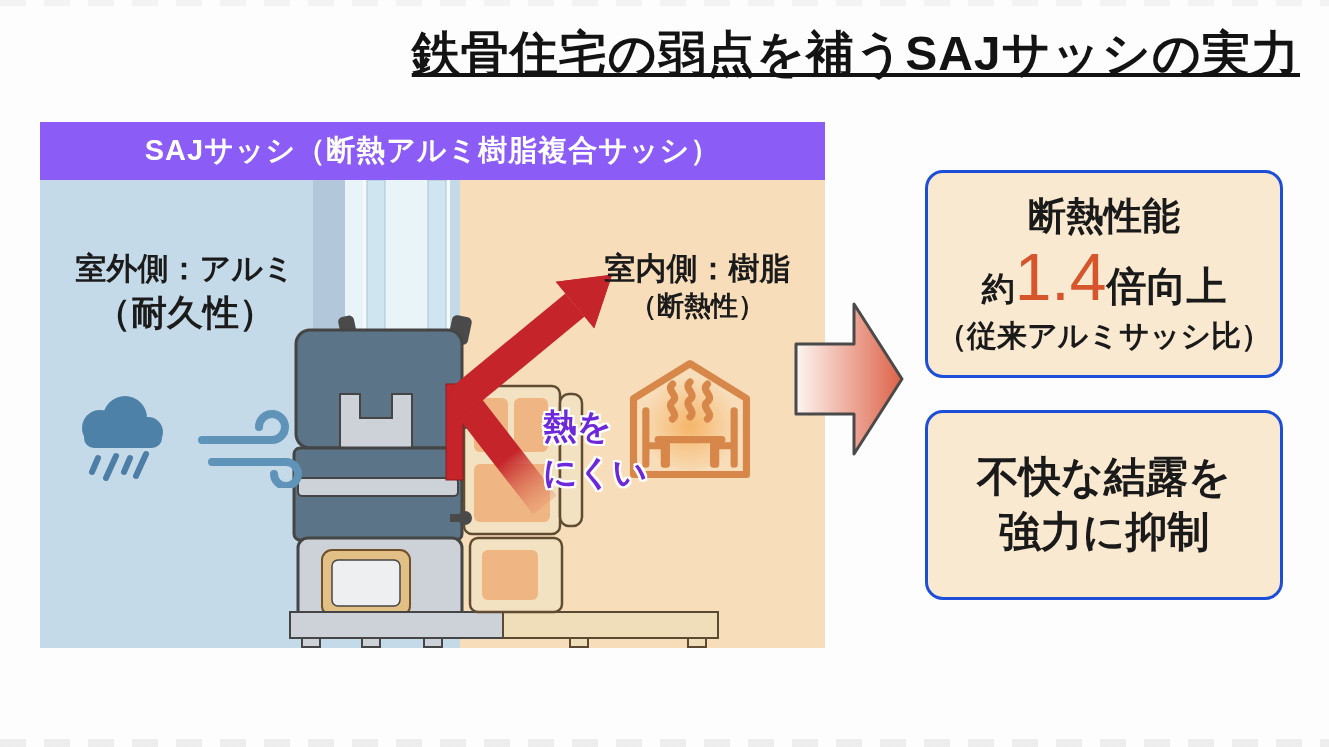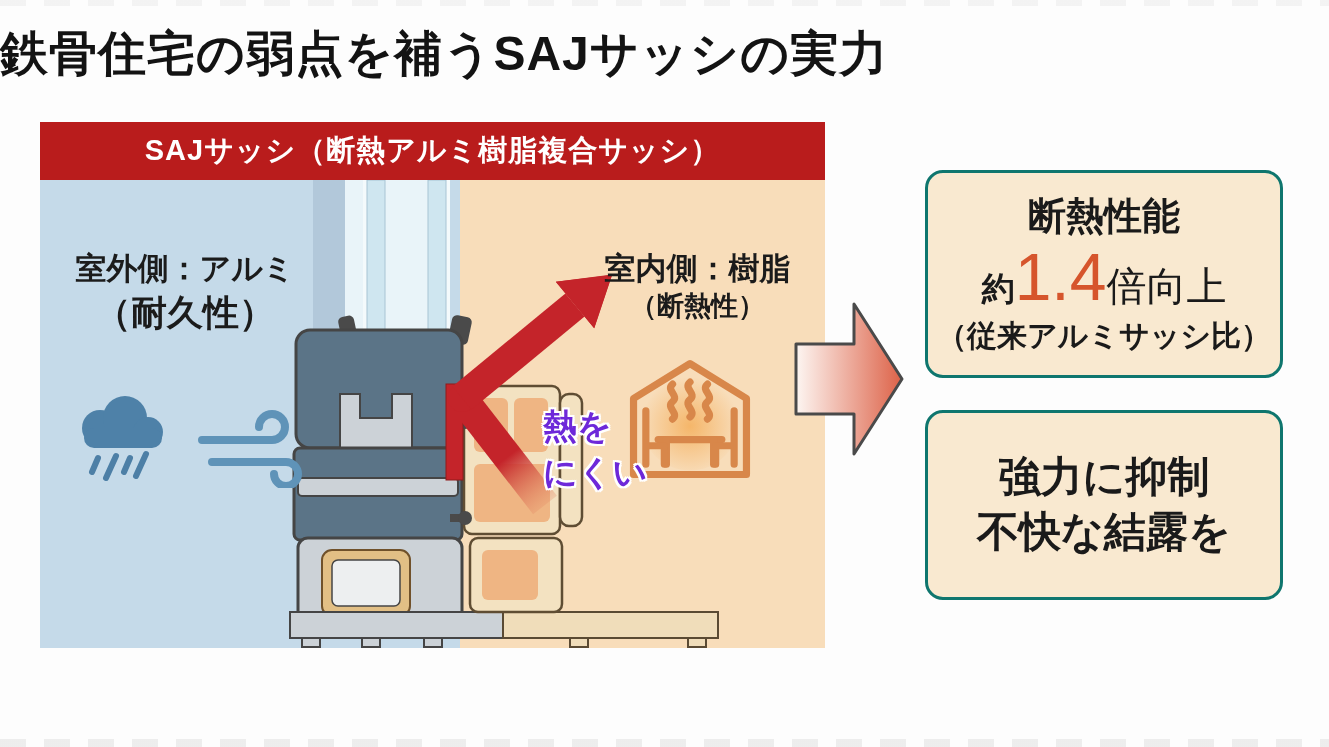--- a/index.html
+++ b/index.html
@@ -6,54 +6,54 @@
   *{box-sizing:border-box;font-family:"Liberation Sans","DejaVu Sans",sans-serif;}
   #stage{position:relative;width:1329px;height:747px;background:#fdfdfd;overflow:hidden;}
   .abs{position:absolute;}
 
   
   .edge-strip{left:0;width:1329px;background:repeating-linear-gradient(90deg,rgba(60,60,60,.10) 0 26px,rgba(0,0,0,0) 26px 44px);}
   #edge-top{top:0;height:6px;opacity:.5;}
   #edge-bottom{bottom:0;height:8px;opacity:.8;}
 
   
-  #title{top:22px;left:0;width:1300px;text-align:left;font-size:48px;font-weight:bold;color:#131313;letter-spacing:1px;}
+  #title{top:22px;left:0;width:1300px;text-align:right;font-size:48px;font-weight:bold;color:#131313;letter-spacing:1px;text-decoration:underline;}
   #footer{top:658px;left:0;width:1329px;text-align:center;font-size:40px;font-weight:bold;color:#131313;}
 
   
   #panel{top:122px;left:40px;width:785px;height:526px;}
-  #panel-header{top:0;left:0;width:785px;height:58px;background:#b91c1c;color:#ffffff;
+  #panel-header{top:0;left:0;width:785px;height:58px;background:#8b5cf6;color:#ffffff;
     display:flex;align-items:center;justify-content:center;font-size:29px;font-weight:bold;letter-spacing:1px;}
   #panel-body{top:58px;left:0;width:785px;height:520px;}
   #bg-outdoor{top:0;left:0;width:420px;height:468px;background:#c5dae9;}
   #bg-indoor{top:0;left:420px;width:365px;height:468px;background:#f8ddba;}
 
   .side-label{font-weight:bold;color:#1b1b1b;text-align:center;line-height:1.25;}
   #outdoor-label{top:70px;left:0;width:290px;font-size:31px;}
   #outdoor-sublabel{top:110px;left:0;width:290px;font-size:36px;text-align:center;}
   #indoor-label{top:70px;left:500px;width:315px;font-size:31px;}
   #indoor-sublabel{top:110px;left:500px;width:315px;font-size:27px;}
 
   #outdoor-icons{top:212px;left:30px;display:flex;gap:22px;align-items:flex-end;}
 
   #heat-note{top:223px;left:503px;font-size:34px;font-weight:bold;color:#6d28d9;line-height:46px;
     text-shadow:2px 0 0 #fff,-2px 0 0 #fff,0 2px 0 #fff,0 -2px 0 #fff,2px 2px 0 #fff,-2px -2px 0 #fff,2px -2px 0 #fff,-2px 2px 0 #fff;}
 
   #house-wrap{top:168px;left:573px;width:154px;height:136px;}
 
   
-  .benefit-box{left:925px;width:358px;background:#f9e9d0;border:3px solid #0f766e;border-radius:18px;
+  .benefit-box{left:925px;width:358px;background:#f9e9d0;border:3px solid #1d4ed8;border-radius:18px;
     display:flex;flex-direction:column;align-items:center;justify-content:center;color:#1a1a1a;}
   #benefit-1{top:170px;height:208px;}
   #benefit-2{top:410px;height:190px;}
   .benefit-title{font-size:38px;font-weight:bold;}
   .benefit-valueline{display:flex;align-items:baseline;margin-top:2px;}
   .benefit-prefix{font-size:33px;font-weight:bold;}
   .benefit-value{font-size:66px;font-weight:normal;color:#d6552c;line-height:1;}
-  .benefit-suffix{font-size:40px;font-weight:normal;}
+  .benefit-suffix{font-size:40px;font-weight:bold;}
   .benefit-note{font-size:30px;font-weight:bold;margin-top:2px;}
   .benefit-line{font-size:42px;font-weight:bold;line-height:1.3;text-align:center;}
 
   #flow-arrow{top:300px;left:794px;width:112px;height:158px;}
 </style>
 </head>
 <body>
 
 <div id="stage">
 
@@ -203,19 +203,19 @@
     <div class="benefit-title">断熱性能</div>
     <div class="benefit-valueline">
       <span class="benefit-prefix">約</span>
       <span class="benefit-value">1.4</span>
       <span class="benefit-suffix">倍向上</span>
     </div>
     <div class="benefit-note">（従来アルミサッシ比）</div>
   </div>
 
   <div id="benefit-2" class="abs benefit-box">
+    <div class="benefit-line">不快な結露を</div>
     <div class="benefit-line">強力に抑制</div>
-    <div class="benefit-line">不快な結露を</div>
   </div>
 
 
   <div id="edge-bottom" class="abs edge-strip"></div>
 </div>
 
 </body></html>

